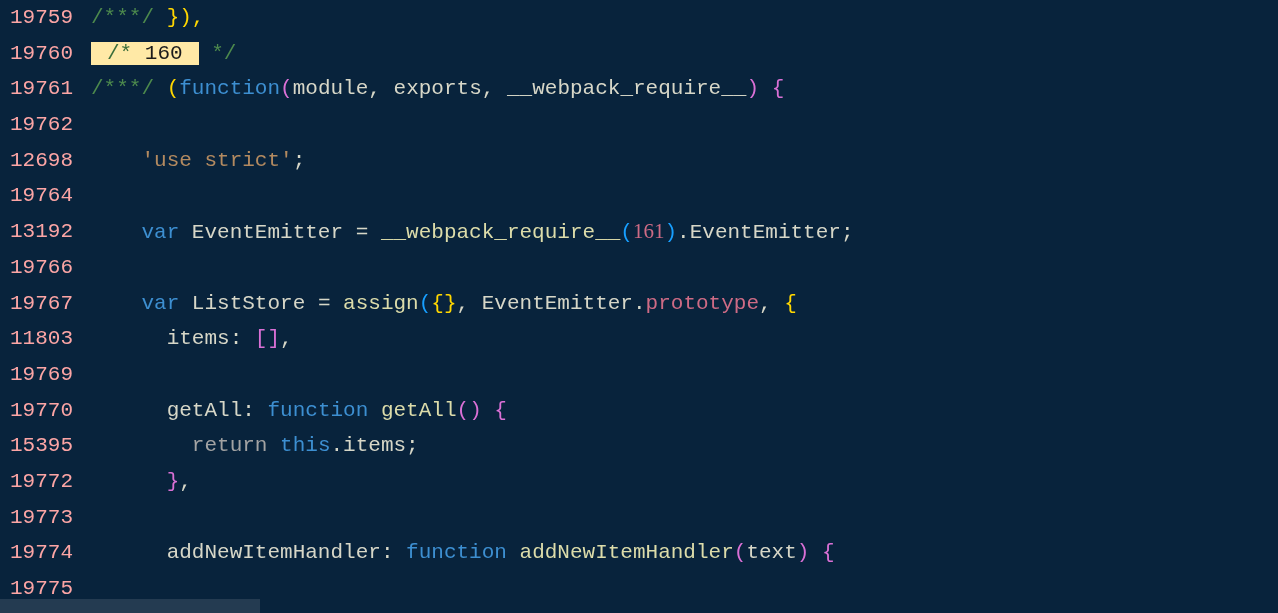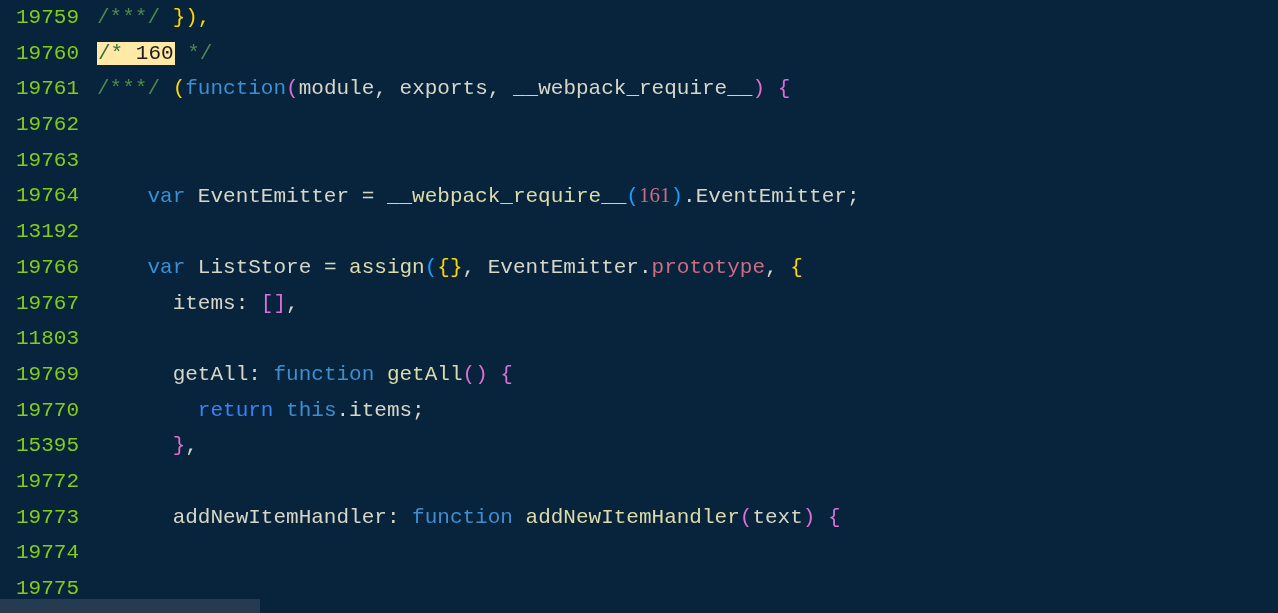--- a/index.html
+++ b/index.html
@@ -15,23 +15,23 @@
     overflow: hidden;
     width: 1278px;
     height: 613px;
   }
   .editor {
     display: flex;
     height: 100%;
   }
   .gutter {
     background: #08233c;
-    color: #84cc16;
+    color: #fca5a5;
     text-align: right;
-    padding: 0 18px 0 16px;
+    padding: 0 18px 0 10px;
     user-select: none;
     flex-shrink: 0;
   }
   .gutter .ln {
     display: block;
     height: 35.7px;
     line-height: 35.7px;
   }
   .code {
     flex: 1;
@@ -40,34 +40,34 @@
   }
   .code .line {
     display: block;
     height: 35.7px;
     line-height: 35.7px;
     white-space: pre;
   }
   
   .c-comment { color: #4d8a4d; }
   .c-keyword { color: #3d8fd1; }
-  .c-control { color: #3b82f6; text-align: center; }
+  .c-control { color: #a3a3a3; text-align: center; }
   .c-string { color: #b38a60; }
   .c-func { color: #dcdcaa; }
   .c-number { color: #ce6b85; font-family: Liberation Serif, serif; }
   .c-prop { color: #ce6b85; text-align: center; }
   .c-ident { color: #d7d7c8; }
   .c-punc { color: #d7d7c8; }
   .c-paren-yellow { color: #ffd700; }
   .c-paren-pink { color: #da70d6; }
   .c-paren-blue { color: #179fff; }
   .highlight-box {
     background: #ffe9a6;
     color: #1b1b1b;
-    padding: 0 1px;
+    padding: 0 16px;
   }
   .hl-comment { color: #3a6d3a; }
   .hl-num { color: #1b1b1b; font-weight: 500; }
   .scrollbar-h {
     position: absolute;
     bottom: 0;
     left: 0;
     height: 14px;
     width: 260px;
     background: rgba(200,200,200,0.15);
@@ -76,21 +76,21 @@
 </style>
 </head>
 <body>
 
 <div class="editor">
   <div class="gutter">
     <span class="ln">19759</span>
     <span class="ln">19760</span>
     <span class="ln">19761</span>
     <span class="ln">19762</span>
-    <span class="ln">19763</span>
+    <span class="ln">12698</span>
     <span class="ln">19764</span>
     <span class="ln">13192</span>
     <span class="ln">19766</span>
     <span class="ln">19767</span>
     <span class="ln">11803</span>
     <span class="ln">19769</span>
     <span class="ln">19770</span>
     <span class="ln">15395</span>
     <span class="ln">19772</span>
     <span class="ln">19773</span>
@@ -101,20 +101,21 @@
   <div class="code">
 
     <span class="line"><span class="c-comment">/***/</span><span class="c-paren-yellow"> }),</span></span>
 
     <span class="line"><span class="highlight-box"><span class="hl-comment">/* </span><span class="hl-num">160</span></span><span class="c-comment"> */</span></span>
 
     <span class="line"><span class="c-comment">/***/</span><span class="c-paren-yellow"> (</span><span class="c-keyword">function</span><span class="c-paren-pink">(</span><span class="c-ident">module</span><span class="c-punc">, </span><span class="c-ident">exports</span><span class="c-punc">, </span><span class="c-ident">__webpack_require__</span><span class="c-paren-pink">)</span><span class="c-paren-pink"> {</span></span>
 
     <span class="line"> </span>
 
+    <span class="line"><span>    </span><span class="c-string">'use strict'</span><span class="c-punc">;</span></span>
 
     <span class="line"> </span>
 
     <span class="line"><span>    </span><span class="c-keyword">var</span><span class="c-ident"> EventEmitter </span><span class="c-punc">=</span><span class="c-func"> __webpack_require__</span><span class="c-paren-blue">(</span><span class="c-number">161</span><span class="c-paren-blue">)</span><span class="c-punc">.</span><span class="c-ident">EventEmitter</span><span class="c-punc">;</span></span>
 
 
     <span class="line"> </span>
 
     <span class="line"><span>    </span><span class="c-keyword">var</span><span class="c-ident"> ListStore </span><span class="c-punc">=</span><span class="c-func"> assign</span><span class="c-paren-blue">(</span><span class="c-paren-yellow">{}</span><span class="c-punc">, </span><span class="c-ident">EventEmitter</span><span class="c-punc">.</span><span class="c-prop">prototype</span><span class="c-punc">, </span><span class="c-paren-yellow">{</span></span>
 

